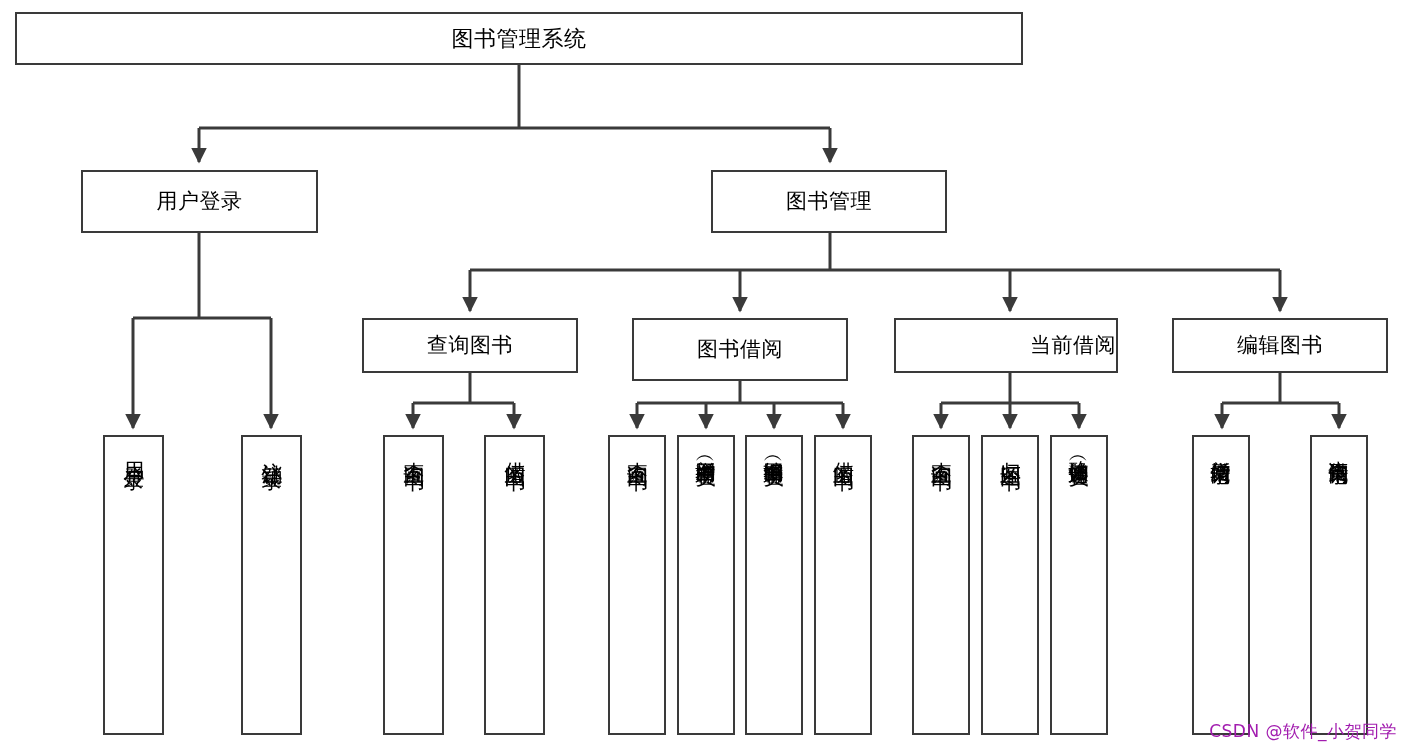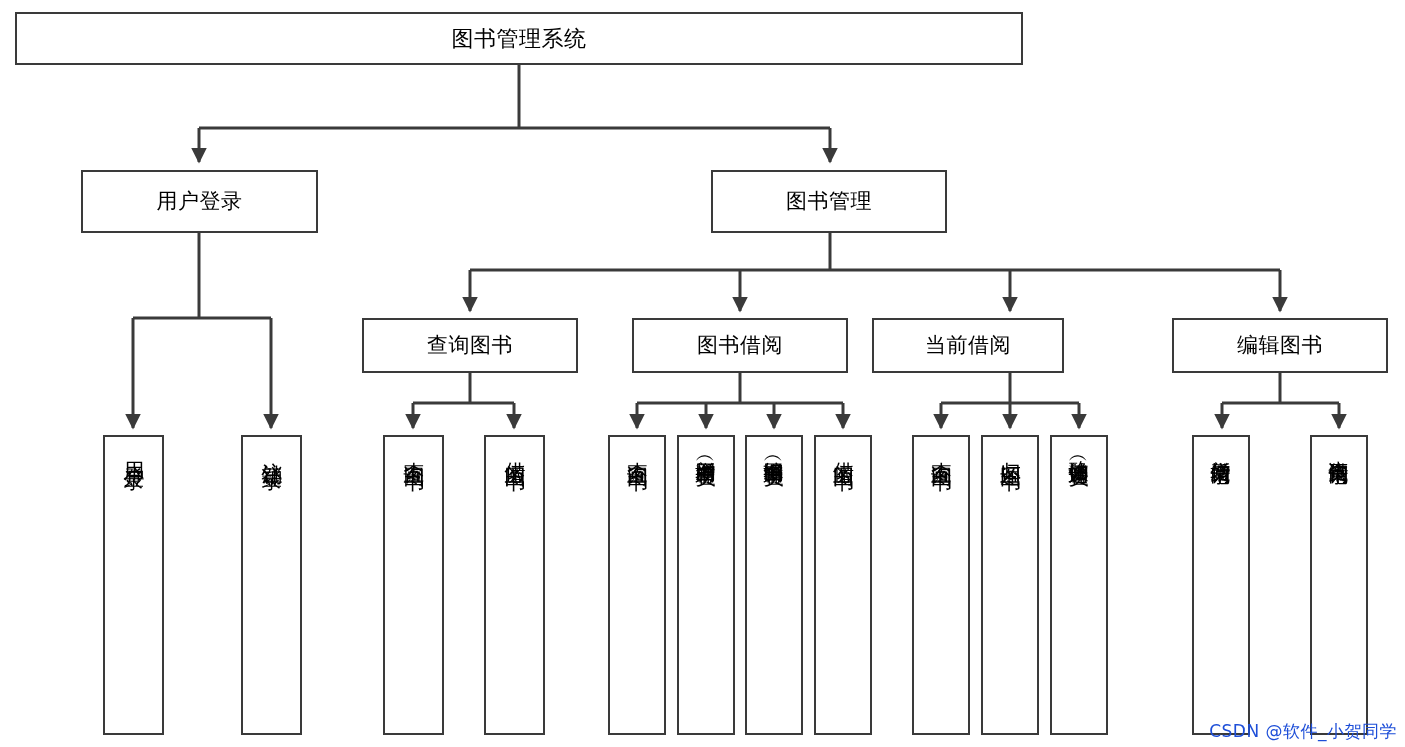--- a/index.html
+++ b/index.html
@@ -63,21 +63,21 @@
   }
   .v-node.tight .lbl {
     font-size: 20px;
     letter-spacing: 1px;
   }
   .watermark {
     position: absolute;
     right: 8px;
     bottom: 4px;
     font-size: 17px;
-    color: #1d4ed8;
+    color: #a21caf;
     letter-spacing: 0.5px;
     white-space: nowrap;
     user-select: none;
   }
 </style>
 </head>
 <body>
 
 <div id="canvas">
 
@@ -143,25 +143,25 @@
   </div>
 
   <div class="node h-node" style="left:711px; top:170px; width:236px; height:63px;">
     <span class="lbl">图书管理</span>
   </div>
 
   <div class="node h-node" style="left:362px; top:318px; width:216px; height:55px;">
     <span class="lbl">查询图书</span>
   </div>
 
-  <div class="node h-node" style="left:632px; top:318px; width:216px; height:55px;">
+  <div class="node h-node" style="left:632px; top:318px; width:216px; height:63px;">
     <span class="lbl">图书借阅</span>
   </div>
 
-  <div class="node h-node" style="left:872px; top:318px; width:192px; height:55px;">
+  <div class="node h-node" style="left:894px; top:318px; width:224px; height:55px;justify-content:flex-end;">
     <span class="lbl">当前借阅</span>
   </div>
 
   <div class="node h-node" style="left:1172px; top:318px; width:216px; height:55px;">
     <span class="lbl">编辑图书</span>
   </div>
 
   <div class="node v-node" style="left:103px; top:435px; width:61px; height:300px;">
     <span class="lbl">用户登录</span>
   </div>

